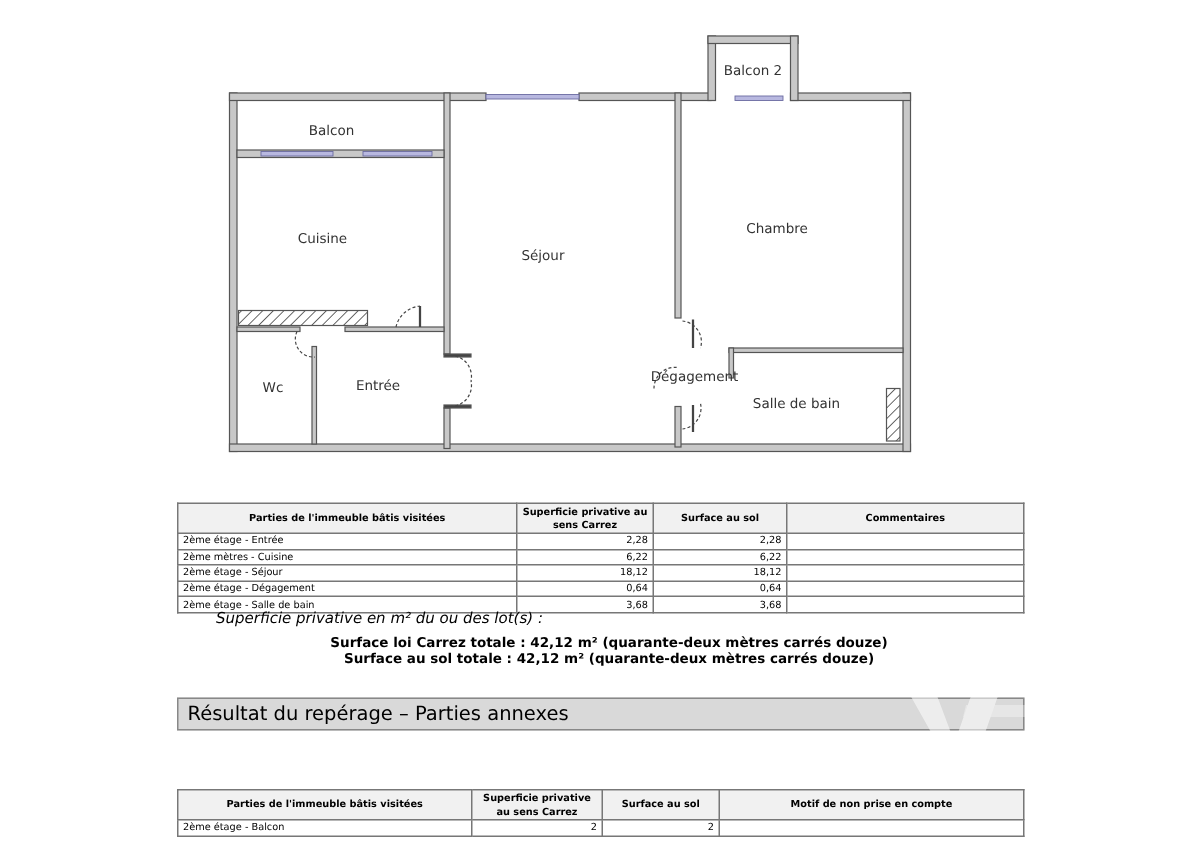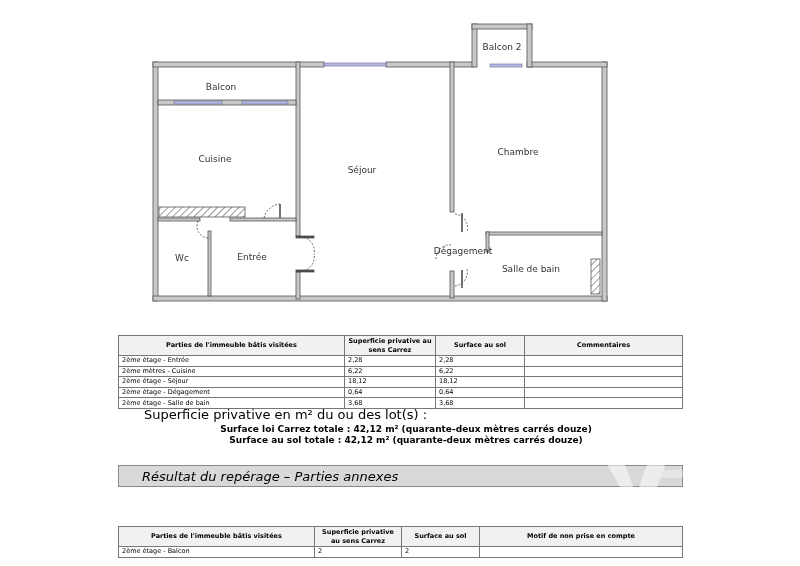--- a/index.html
+++ b/index.html
@@ -2,28 +2,28 @@
 <html><head>
 <meta charset="utf-8">
 <style>
   html, body { margin:0; padding:0; background:#fff; }
   body { width:800px; height:566px; position:relative; overflow:hidden; font-family:"DejaVu Sans", sans-serif; color:#000; }
   .plan { position:absolute; left:0; top:0; width:800px; height:305px; }
   .plan text { font-family:"DejaVu Sans", sans-serif; font-size:9px; fill:#333; }
   table { border-collapse:collapse; position:absolute; font-size:6.5px;margin-top:28px; }
   td, th { border:1px solid #777; padding:0 3px; height:9.6px; line-height:9px; }
   th { background:#f1f1f1; font-weight:bold; font-size:6.5px; text-align:center; }
-  td.num { text-align:left; }
+  td.num { text-align:right; }
   #t1 { left:118px; top:307px; width:565px; }
   #t1 th { height:19px; }
   #t2 { left:118px; top:498px; width:565px; }
   #t2 th { height:19px; }
-  .note { position:absolute; left:144px; top:407px; font-size:13px; }
+  .note { position:absolute; left:144px; top:407px; font-size:10px;font-style:italic; }
   .total { position:absolute; left:0; width:812px; text-align:center; font-size:9px; font-weight:bold; }
-  .banner { position:absolute; left:118px; top:465px; width:563px; height:22px; background:#d9d9d9; border:1px solid #888; font-size:13px; line-height:22px; padding-left:23px; box-sizing:border-box; width:565px;font-style:italic; }
+  .banner { position:absolute; left:118px; top:465px; width:563px; height:22px; background:#d9d9d9; border:1px solid #888; font-size:13px; line-height:22px; padding-left:6px; box-sizing:border-box; width:565px; }
   .wm { position:absolute; left:604px; top:462px; width:80px; height:60px; opacity:0.55; }
 </style>
 </head>
 <body>
 
 <svg class="plan" viewBox="0 0 800 305" xmlns="http://www.w3.org/2000/svg">
   <defs>
     <pattern id="hatch" patternUnits="userSpaceOnUse" width="5" height="5" patternTransform="rotate(45)">
       <line x1="0" y1="0" x2="0" y2="5" stroke="#555" stroke-width="1.2"></line>
     </pattern>

